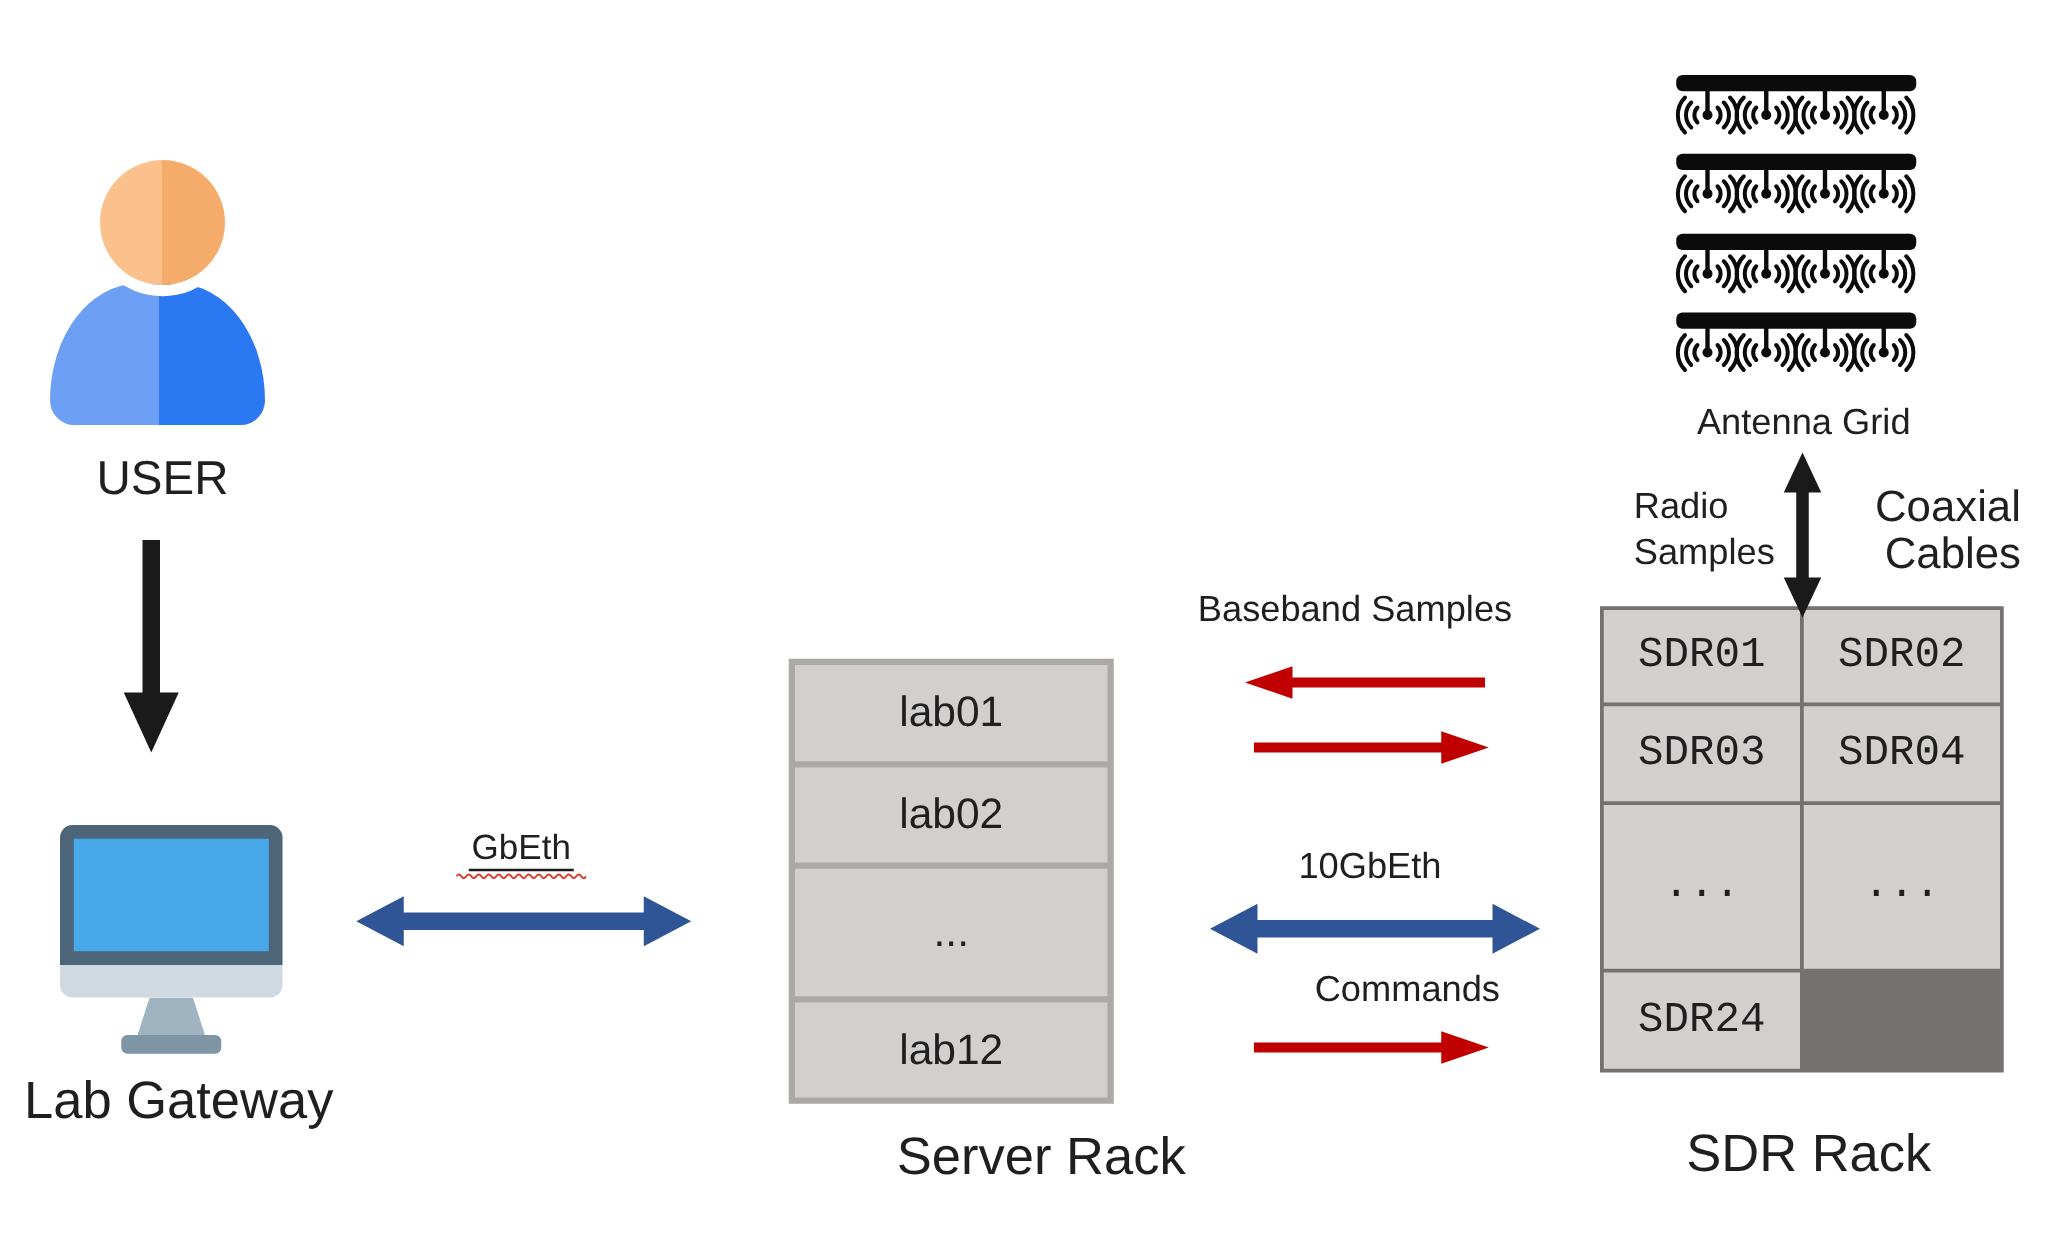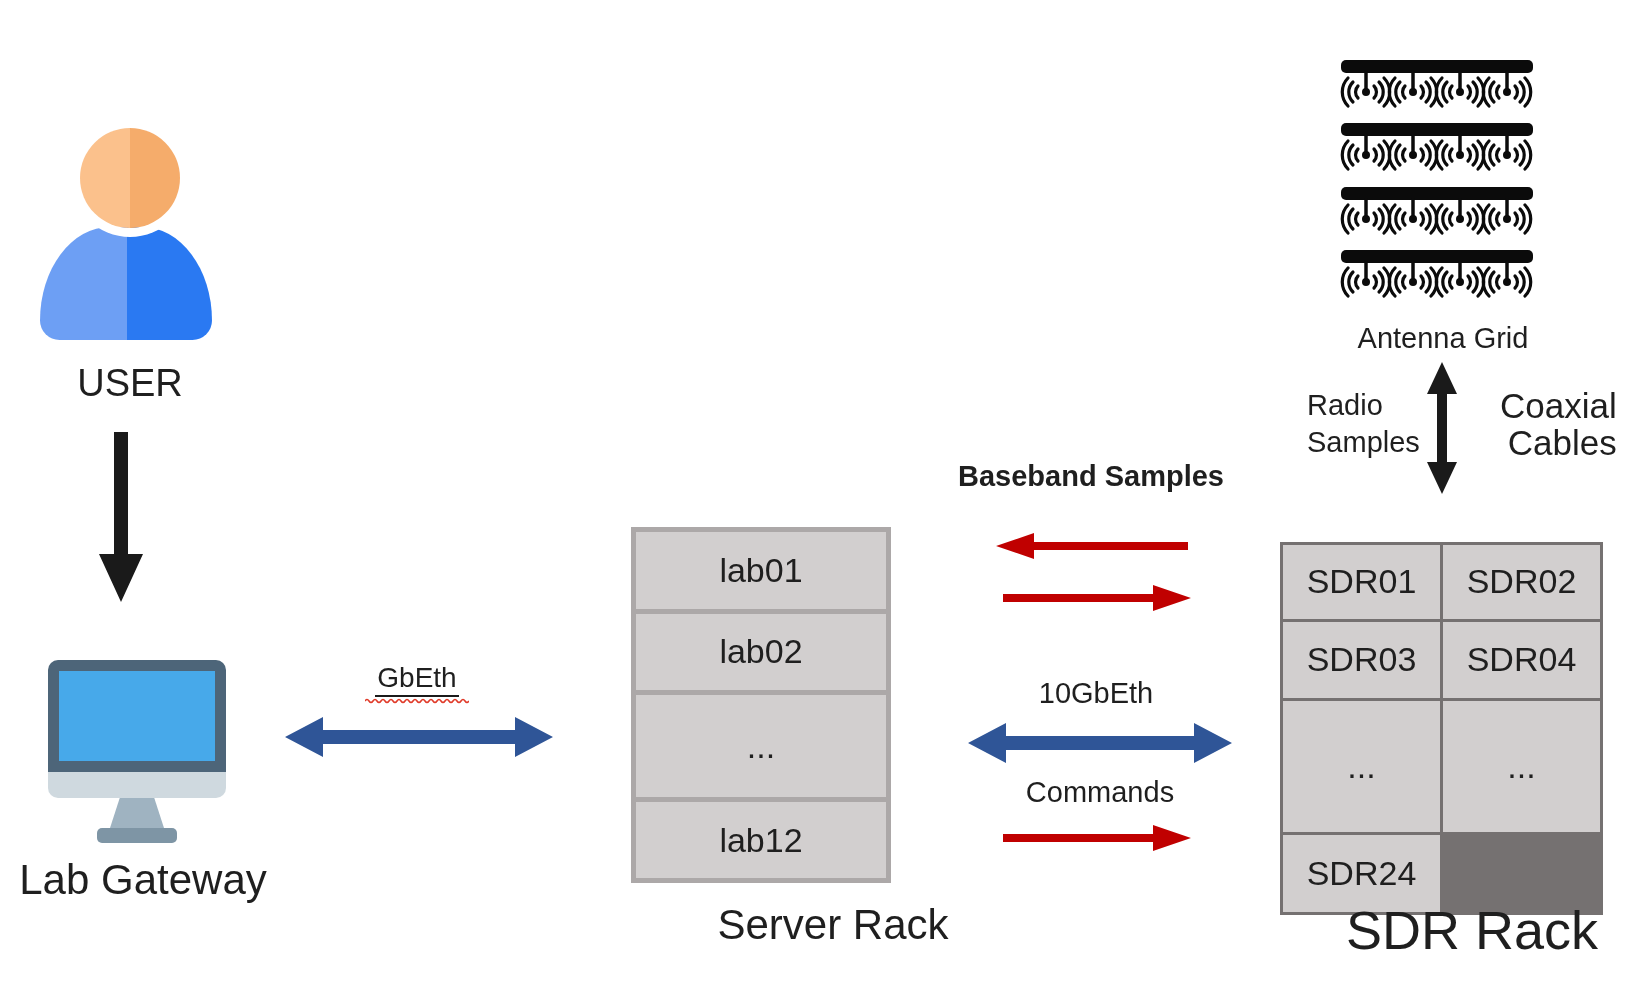--- a/index.html
+++ b/index.html
@@ -30,39 +30,39 @@
   .mon-neck{left:110px;top:798px;width:54px;height:30px;background:var(--mon-neck);
     clip-path:polygon(18% 0,82% 0,100% 100%,0 100%);}
   .mon-base{left:97px;top:828px;width:80px;height:15px;background:var(--mon-base);border-radius:5px;}
   .gateway-label{left:15px;top:856px;width:256px;font-size:42px;}
 
   
   .gbeth-label{left:347px;top:662px;width:140px;font-size:28px;}
   .gbeth-text{display:inline-block;border-bottom:2.5px solid #1a1a1a;padding:0 2px 1px 2px;}
   .squiggle{display:block;margin:1px auto 0 auto;}
   .mid-label{font-size:29px;}
-  .baseband-label{left:958px;top:460px;width:252px;font-weight:bold;}
+  .baseband-label{left:958px;top:472px;width:252px;}
   .tengbeth-label{left:996px;top:677px;width:200px;}
-  .commands-label{left:1000px;top:776px;width:200px;}
+  .commands-label{left:1000px;top:776px;width:200px;text-align:right;}
 
   
   .server-rack{
     left:631px;top:527px;width:260px;height:356px;background:var(--server-border);
     display:grid;grid-template-rows:77fr 77fr 103fr 76fr;gap:5px;padding:5px;box-sizing:border-box;
   }
   .rack-row{background:var(--cell-fill);display:flex;align-items:center;justify-content:center;font-size:34px;}
   .server-title{left:682px;top:901px;width:302px;font-size:42px;}
 
   .sdr-rack{
-    left:1280px;top:542px;width:323px;height:373px;background:var(--sdr-border);
+    left:1280px;top:485px;width:323px;height:373px;background:var(--sdr-border);
     display:grid;grid-template-columns:1fr 1fr;grid-template-rows:74fr 76fr 132fr 77fr;
-    gap:3px;padding:3px;box-sizing:border-box;
+    gap:3px;padding:3px;box-sizing:border-box;font-family:Liberation Mono, monospace;
   }
   .sdr-cell{background:var(--cell-fill);display:flex;align-items:center;justify-content:center;font-size:34px;}
-  .sdr-title{left:1296px;top:899px;width:302px;font-size:54px;text-align:right;}
+  .sdr-title{left:1296px;top:899px;width:302px;font-size:42px;}
 
   
   .antenna-svg{left:1338px;top:52px;}
   .antenna-label{left:1343px;top:322px;width:200px;font-size:29px;}
   .radio-label{left:1307px;top:387px;font-size:29px;line-height:37px;text-align:left;}
   .coax-label{left:1500px;top:387px;font-size:35px;line-height:37px;text-align:right;}
 
   
   .fill-red{fill:var(--red);}
   .fill-blue{fill:var(--blue);}

